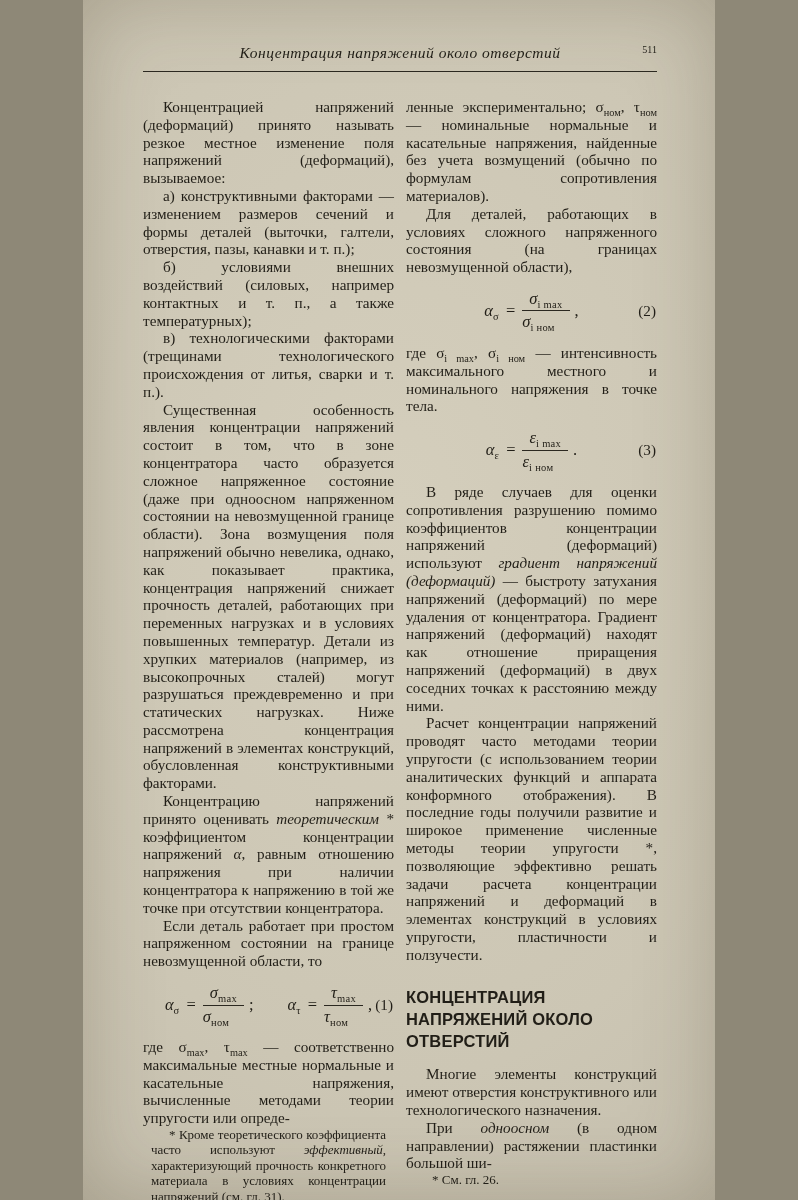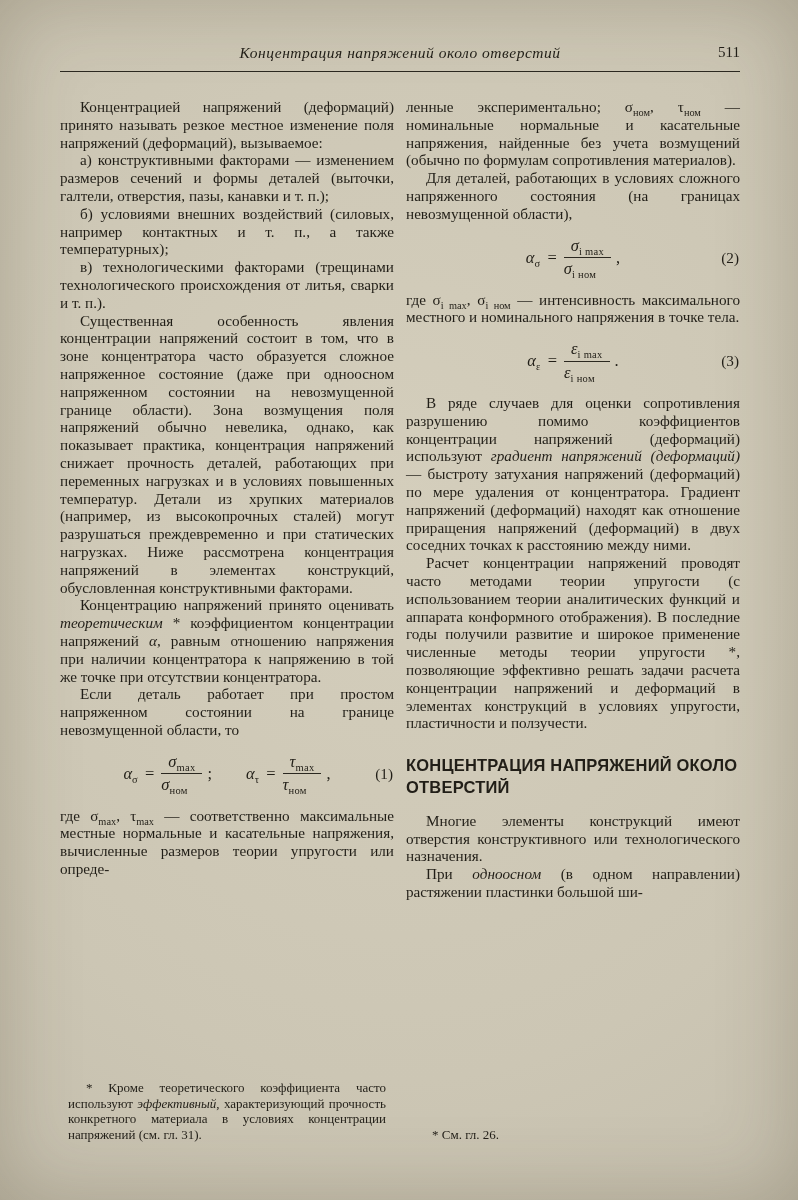--- a/index.html
+++ b/index.html
@@ -2,37 +2,37 @@
 <html lang="ru"><head>
 <meta charset="utf-8">
 <style>
   * { box-sizing: border-box; }
   html, body { margin: 0; padding: 0; }
   body {
     background: #8e8877;
     font-family: "Liberation Serif", serif;
   }
   .page {
-    width: 798px;
+    width: 632px;
     height: 1200px;
     margin: 0 auto;
     position: relative;
     overflow: hidden;
     background: radial-gradient(ellipse 130% 100% at 50% 42%,
                 #d4ceBC 0%, #ccc6b4 48%, #c2bcab 80%, #aca694 100%);
     box-shadow: inset 0 0 80px rgba(70,60,35,0.25);
     padding: 44px 58px 34px 60px;
     color: #211e17;
   }
   .header { position: relative; height: 22px; margin-bottom: 5px; }
   .running-title {
     display: block; text-align: center; font-style: italic;
     font-size: 15.5px; letter-spacing: 0.5px;
   }
-  .page-number { position: absolute; right: 0; top: 0; font-size: 15px; }
+  .page-number { position: absolute; right: 0; top: 0; font-size: 10px; }
   .header-rule { border-top: 1.7px solid #2b2820; margin-bottom: 26px; }
   .columns { display: flex; gap: 12px; height: 1044px; }
   .col {
     flex: 1 1 0; min-width: 0;
     display: flex; flex-direction: column;
     text-align: justify;
     font-size: 15.2px; line-height: 17.8px;
     hyphens: auto;
   }
   p.para { margin: 0; }
@@ -100,21 +100,21 @@
               <span class="fsym"><span class="fit">α</span><sub>τ</sub></span>
               <span class="feq">=</span>
               <span class="frac">
                 <span class="num"><span class="fsym"><span class="fit">τ</span><sub>max</sub></span></span>
                 <span class="den"><span class="fsym"><span class="fit">τ</span><sub>ном</sub></span></span>
               </span>
               <span class="fsep">,</span>
             </span></span>
           <span class="fnum">(1)</span>
         </div>
-        <p class="para"><span>где σ</span><sub>max</sub><span>, τ</span><sub>max</sub><span> — соответственно максимальные местные нормальные и касательные напряжения, вычисленные размеров теории упругости или опреде-</span></p>
+        <p class="para"><span>где σ</span><sub>max</sub><span>, τ</span><sub>max</sub><span> — соответственно максимальные местные нормальные и касательные напряжения, вычисленные методами теории упругости или опреде-</span></p>
         <p class="footnote"><span>* Кроме теоретического коэффициента часто используют </span><span class="it">эффективный</span><span>, характеризующий прочность конкретного материала в условиях концентрации напряжений (см. гл. 31).</span></p>
       </div>
     <div class="col">
         <p class="para"><span>ленные экспериментально; σ</span><sub>ном</sub><span>, τ</span><sub>ном</sub><span> — номинальные нормальные и касательные напряжения, найденные без учета возмущений (обычно по формулам сопротивления материалов).</span></p>
         <p class="para indent"><span>Для деталей, работающих в условиях сложного напряженного состояния (на границах невозмущенной области),</span></p>
         <div class="formula">
           <span><span class="fgroup">
               <span class="fsym"><span class="fit">α</span><sub>σ</sub></span>
               <span class="feq">=</span>
               <span class="frac">

